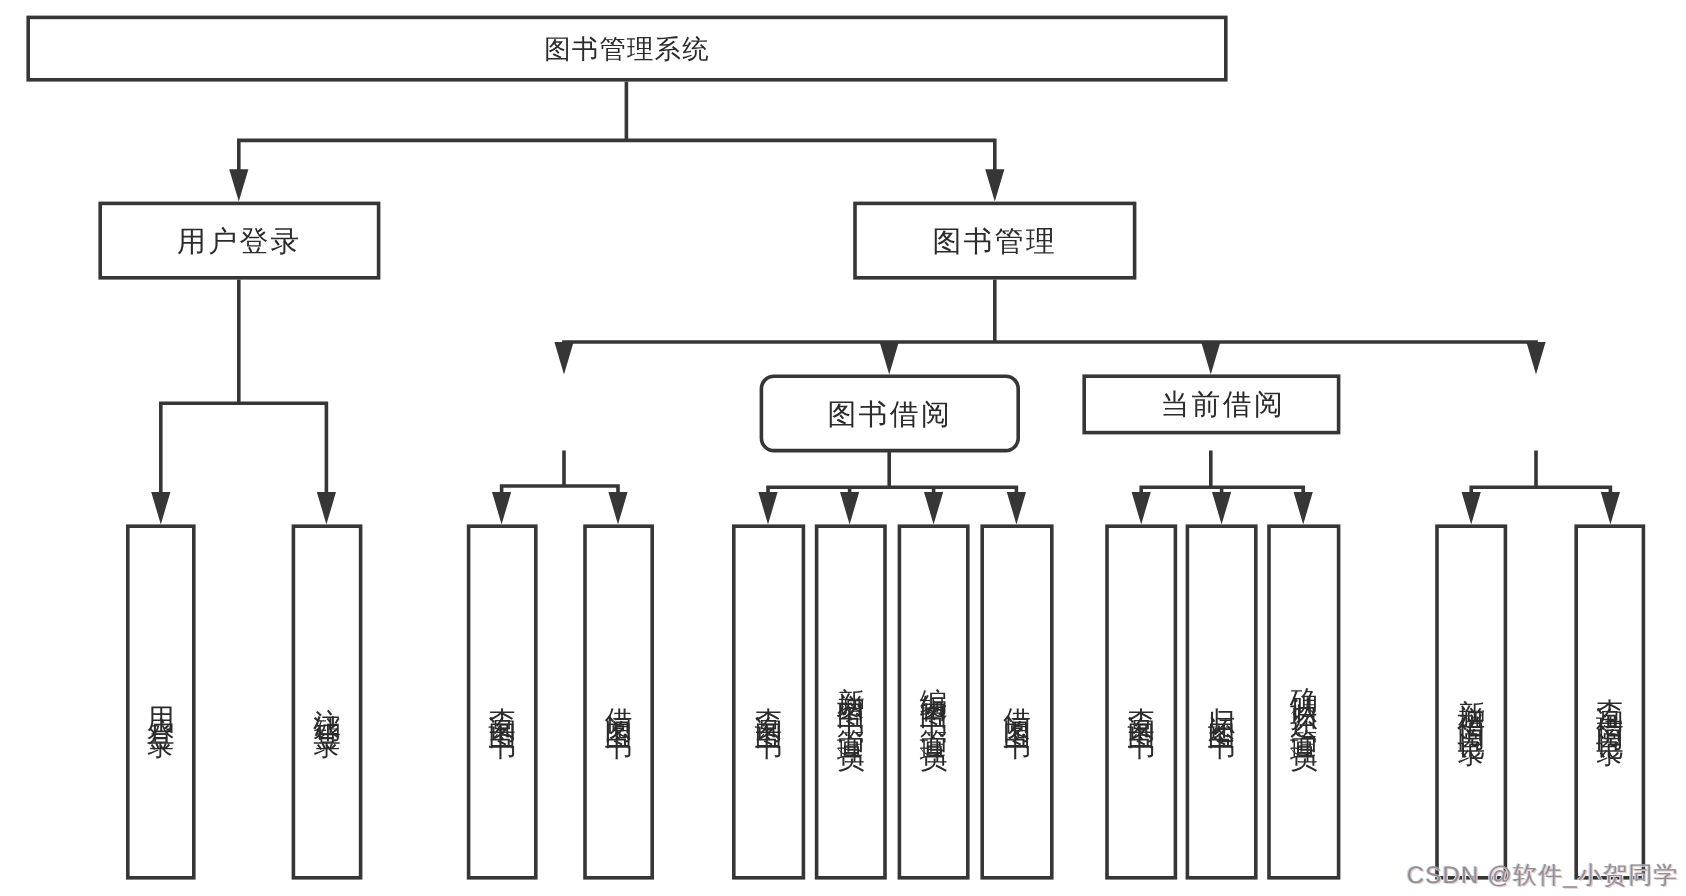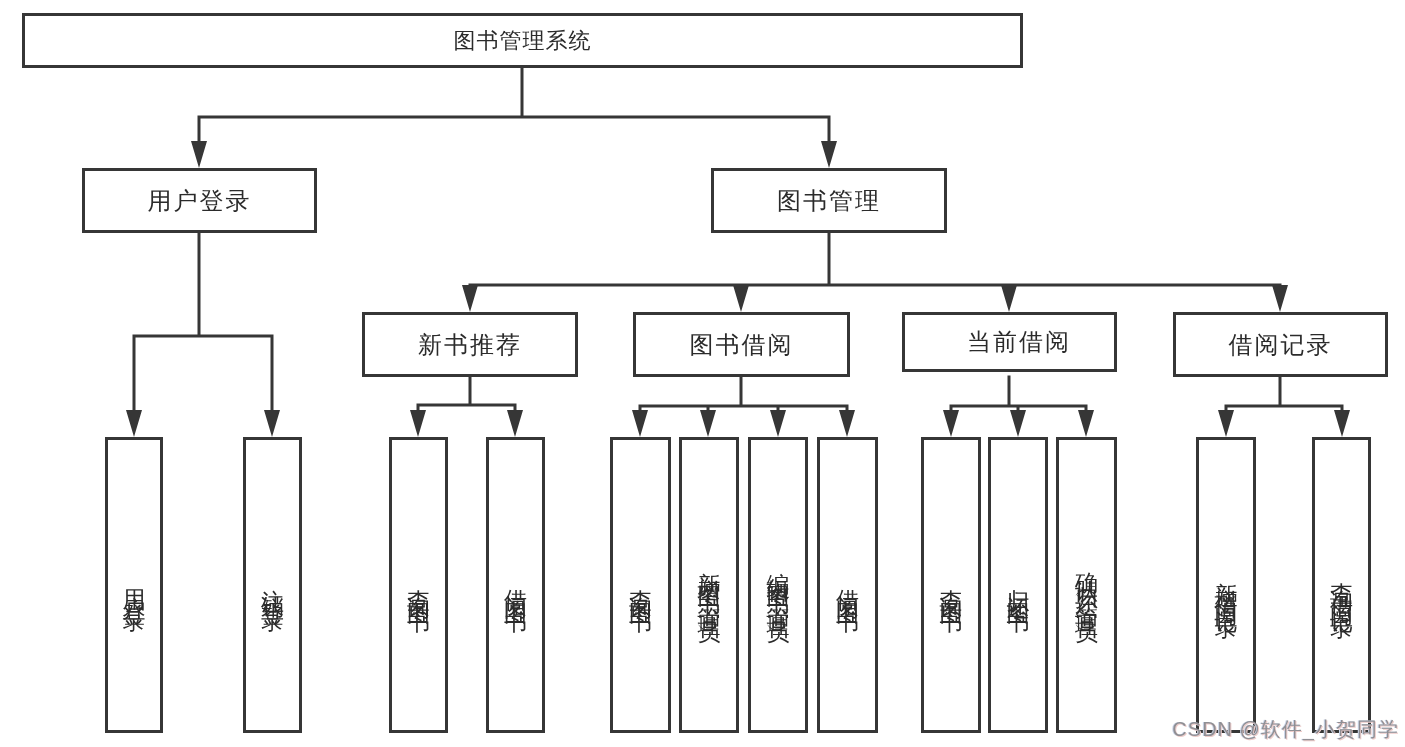--- a/index.html
+++ b/index.html
@@ -114,31 +114,25 @@
     <span>图书管理系统</span>
   </div>
 
   <div class="box h" style="left:82px; top:168px; width:235px; height:65px;">
     <span>用户登录</span>
   </div>
   <div class="box h" style="left:711px; top:168px; width:236px; height:65px;font-family:Liberation Serif, serif;">
     <span>图书管理</span>
   </div>
 
-  <div class="box h" style="left:362px; top:312px; width:216px; height:65px;">
-    <span>新书推荐</span>
-  </div>
-  <div class="box h" style="left:633px; top:312px; width:217px; height:65px;">
+  <div class="box h" style="left:633px; top:312px; width:217px; height:65px;border-radius:12px;">
     <span>图书借阅</span>
   </div>
-  <div class="box h" style="left:902px; top:312px; width:215px; height:60px;padding-left:19px;">
+  <div class="box h" style="left:902px; top:312px; width:215px; height:50px;padding-left:19px;">
     <span>当前借阅</span>
-  </div>
-  <div class="box h" style="left:1173px; top:312px; width:215px; height:65px;">
-    <span>借阅记录</span>
   </div>
 
   <div class="box v" style="left:105px; top:437px; width:58px; height:296px;">
     <span>用户登录</span>
   </div>
   <div class="box v" style="left:243px; top:437px; width:59px; height:296px;">
     <span>注销登录</span>
   </div>
 
   <div class="box v" style="left:389px; top:437px; width:59px; height:296px;">

